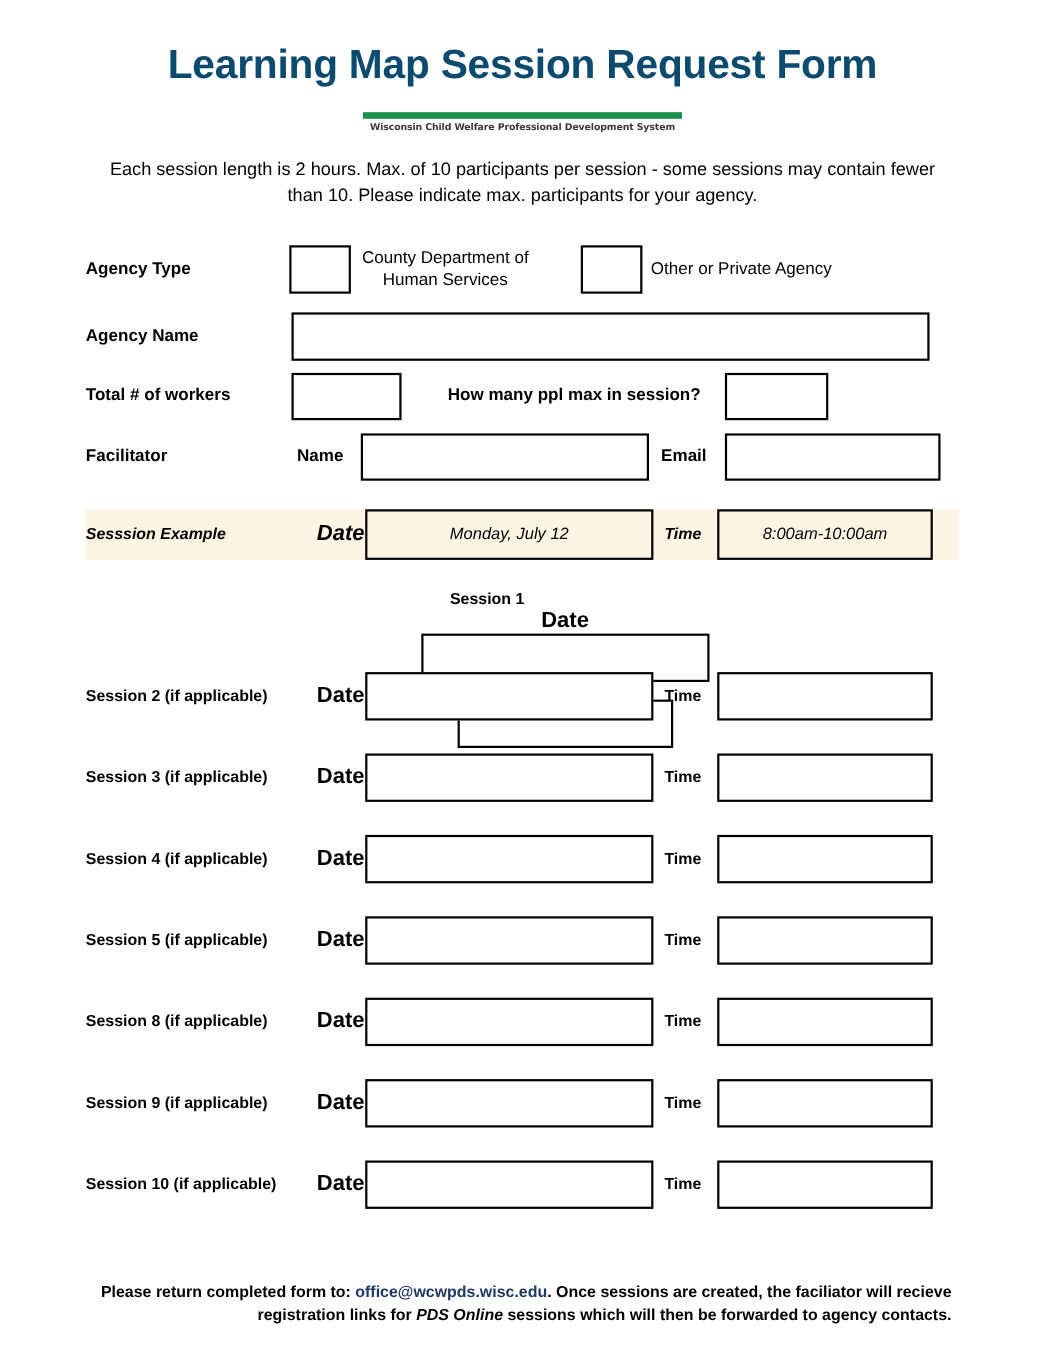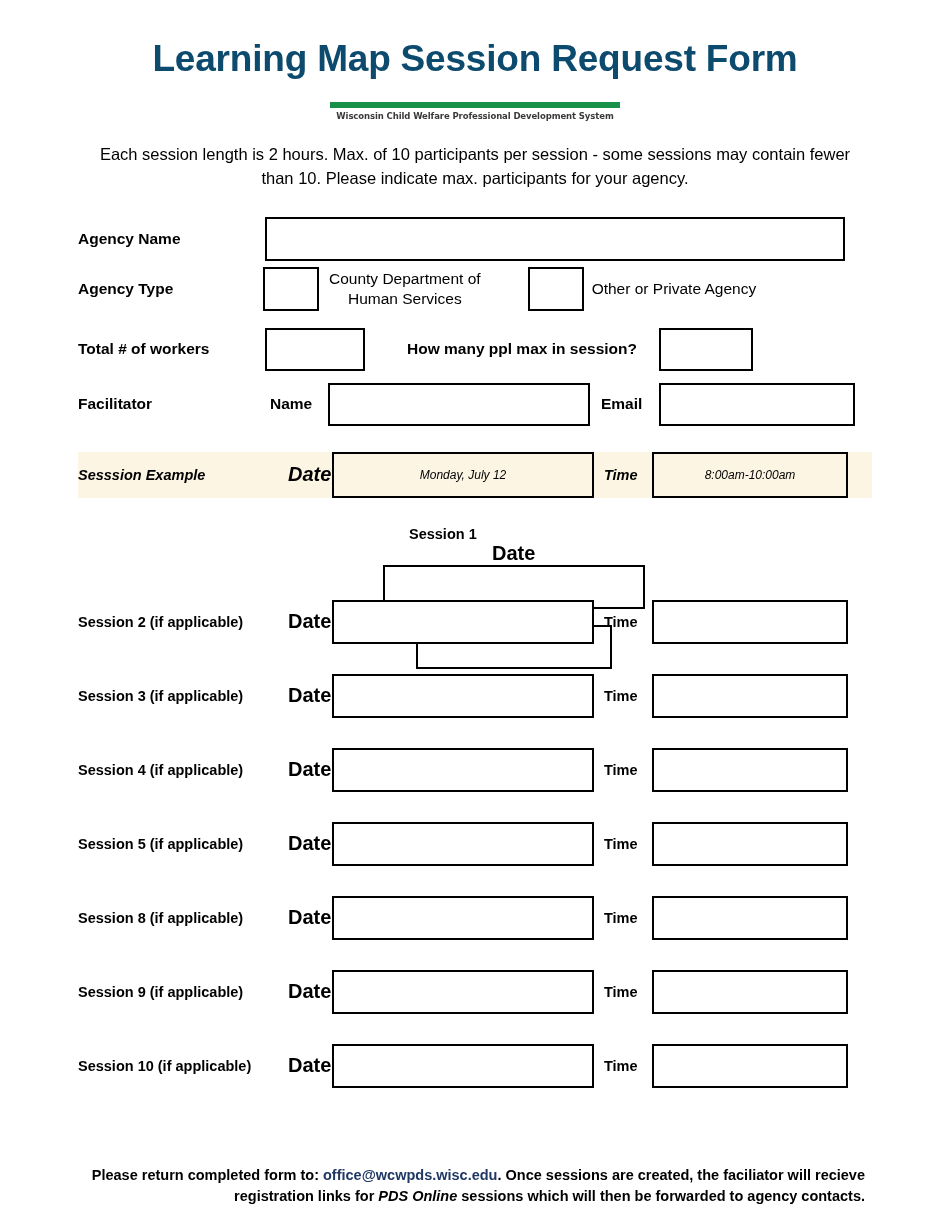--- a/index.html
+++ b/index.html
@@ -210,21 +210,21 @@
   .example-row .date-label,
   .example-row .time-label {
     font-style: italic;
   }
   .example-row .date-box,
   .example-row .time-box {
     background: #FDF5E4;
     display: flex;
     align-items: center;
     justify-content: center;
-    font-size: 12px;
+    font-size: 15px;
     font-style: italic;
     height: 46px;
   }
 
   
   .footer {
     position: absolute;
     left: 0;
     right: 0;
     bottom: 22px;
@@ -248,35 +248,35 @@
   <div class="logo-tagline">Wisconsin Child Welfare Professional Development System</div>
 </div>
 
 <div class="intro">
   <span>Each session length is 2 hours. Max. of 10 participants per session - some sessions may contain</span>
   <span>fewer than 10. Please indicate max. participants for your agency.</span>
 </div>
 
 <div class="form-area">
 
-  <div class="row agency-name-row">
-    <div class="row-label">Agency Name</div>
-    <div class="box agency-name-box"></div>
-  </div>
-
   <div class="row agency-type-row">
     <div class="row-label">Agency Type</div>
     <div class="checkbox"></div>
     <div class="cb-text">
       <div>County Department of</div>
       <div>Human Services</div>
     </div>
     <div class="spacer-agency"></div>
     <div class="checkbox"></div>
     <div class="cb-text single">Other or Private Agency</div>
+  </div>
+
+  <div class="row agency-name-row">
+    <div class="row-label">Agency Name</div>
+    <div class="box agency-name-box"></div>
   </div>
 
   <div class="row workers-row">
     <div class="row-label">Total # of workers</div>
     <div class="box workers-box"></div>
     <div class="workers-q">How many ppl max in session?</div>
     <div class="box maxppl-box"></div>
   </div>
 
   <div class="row facilitator-row">

